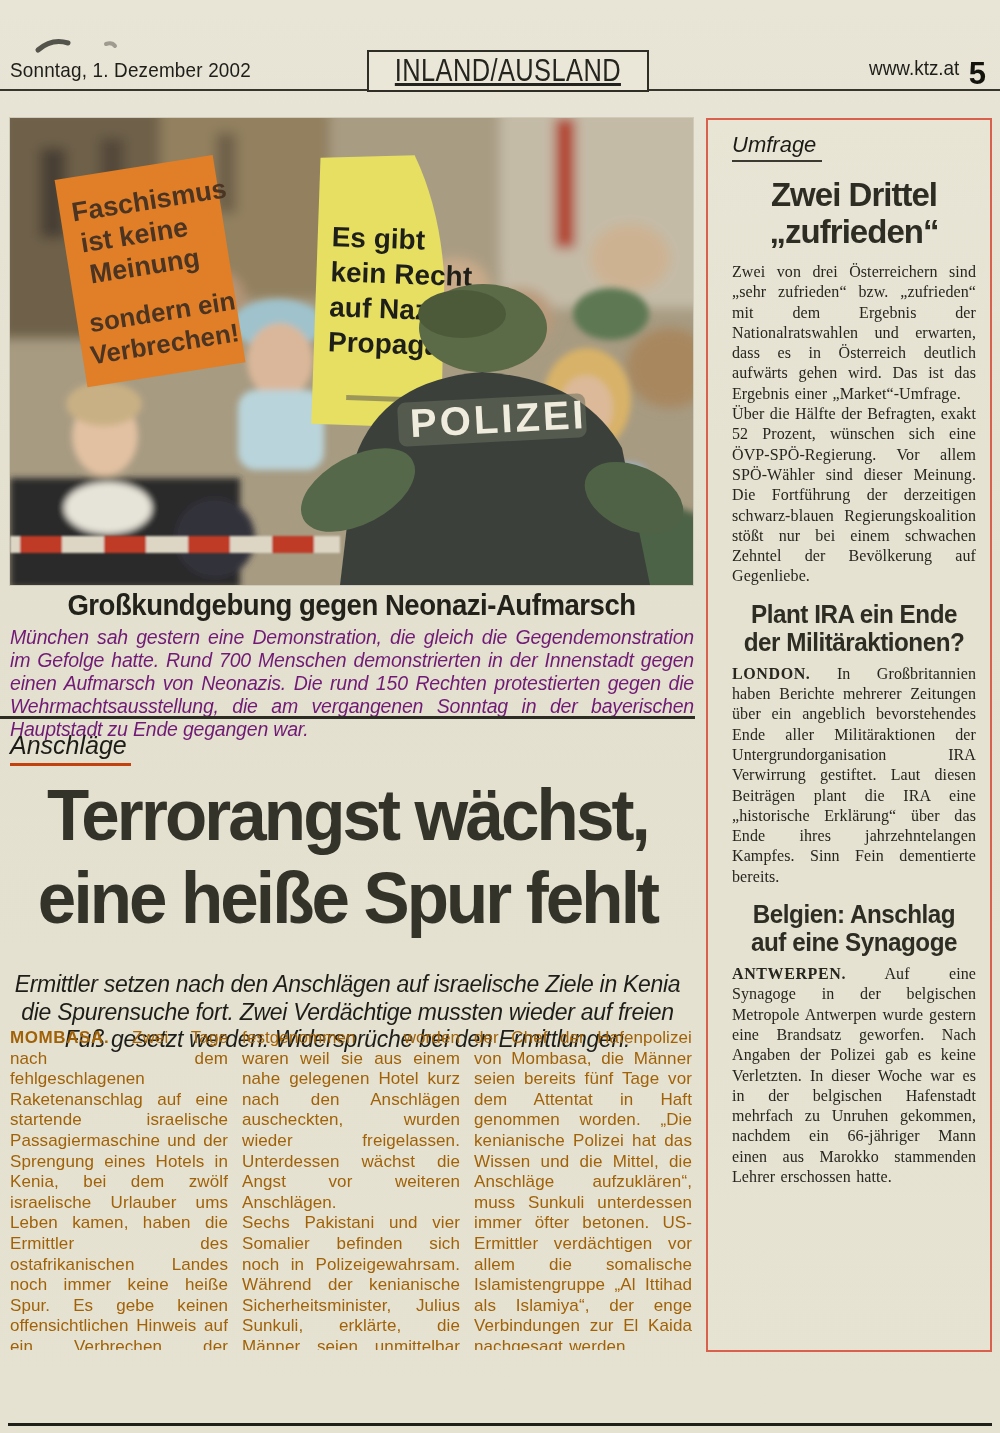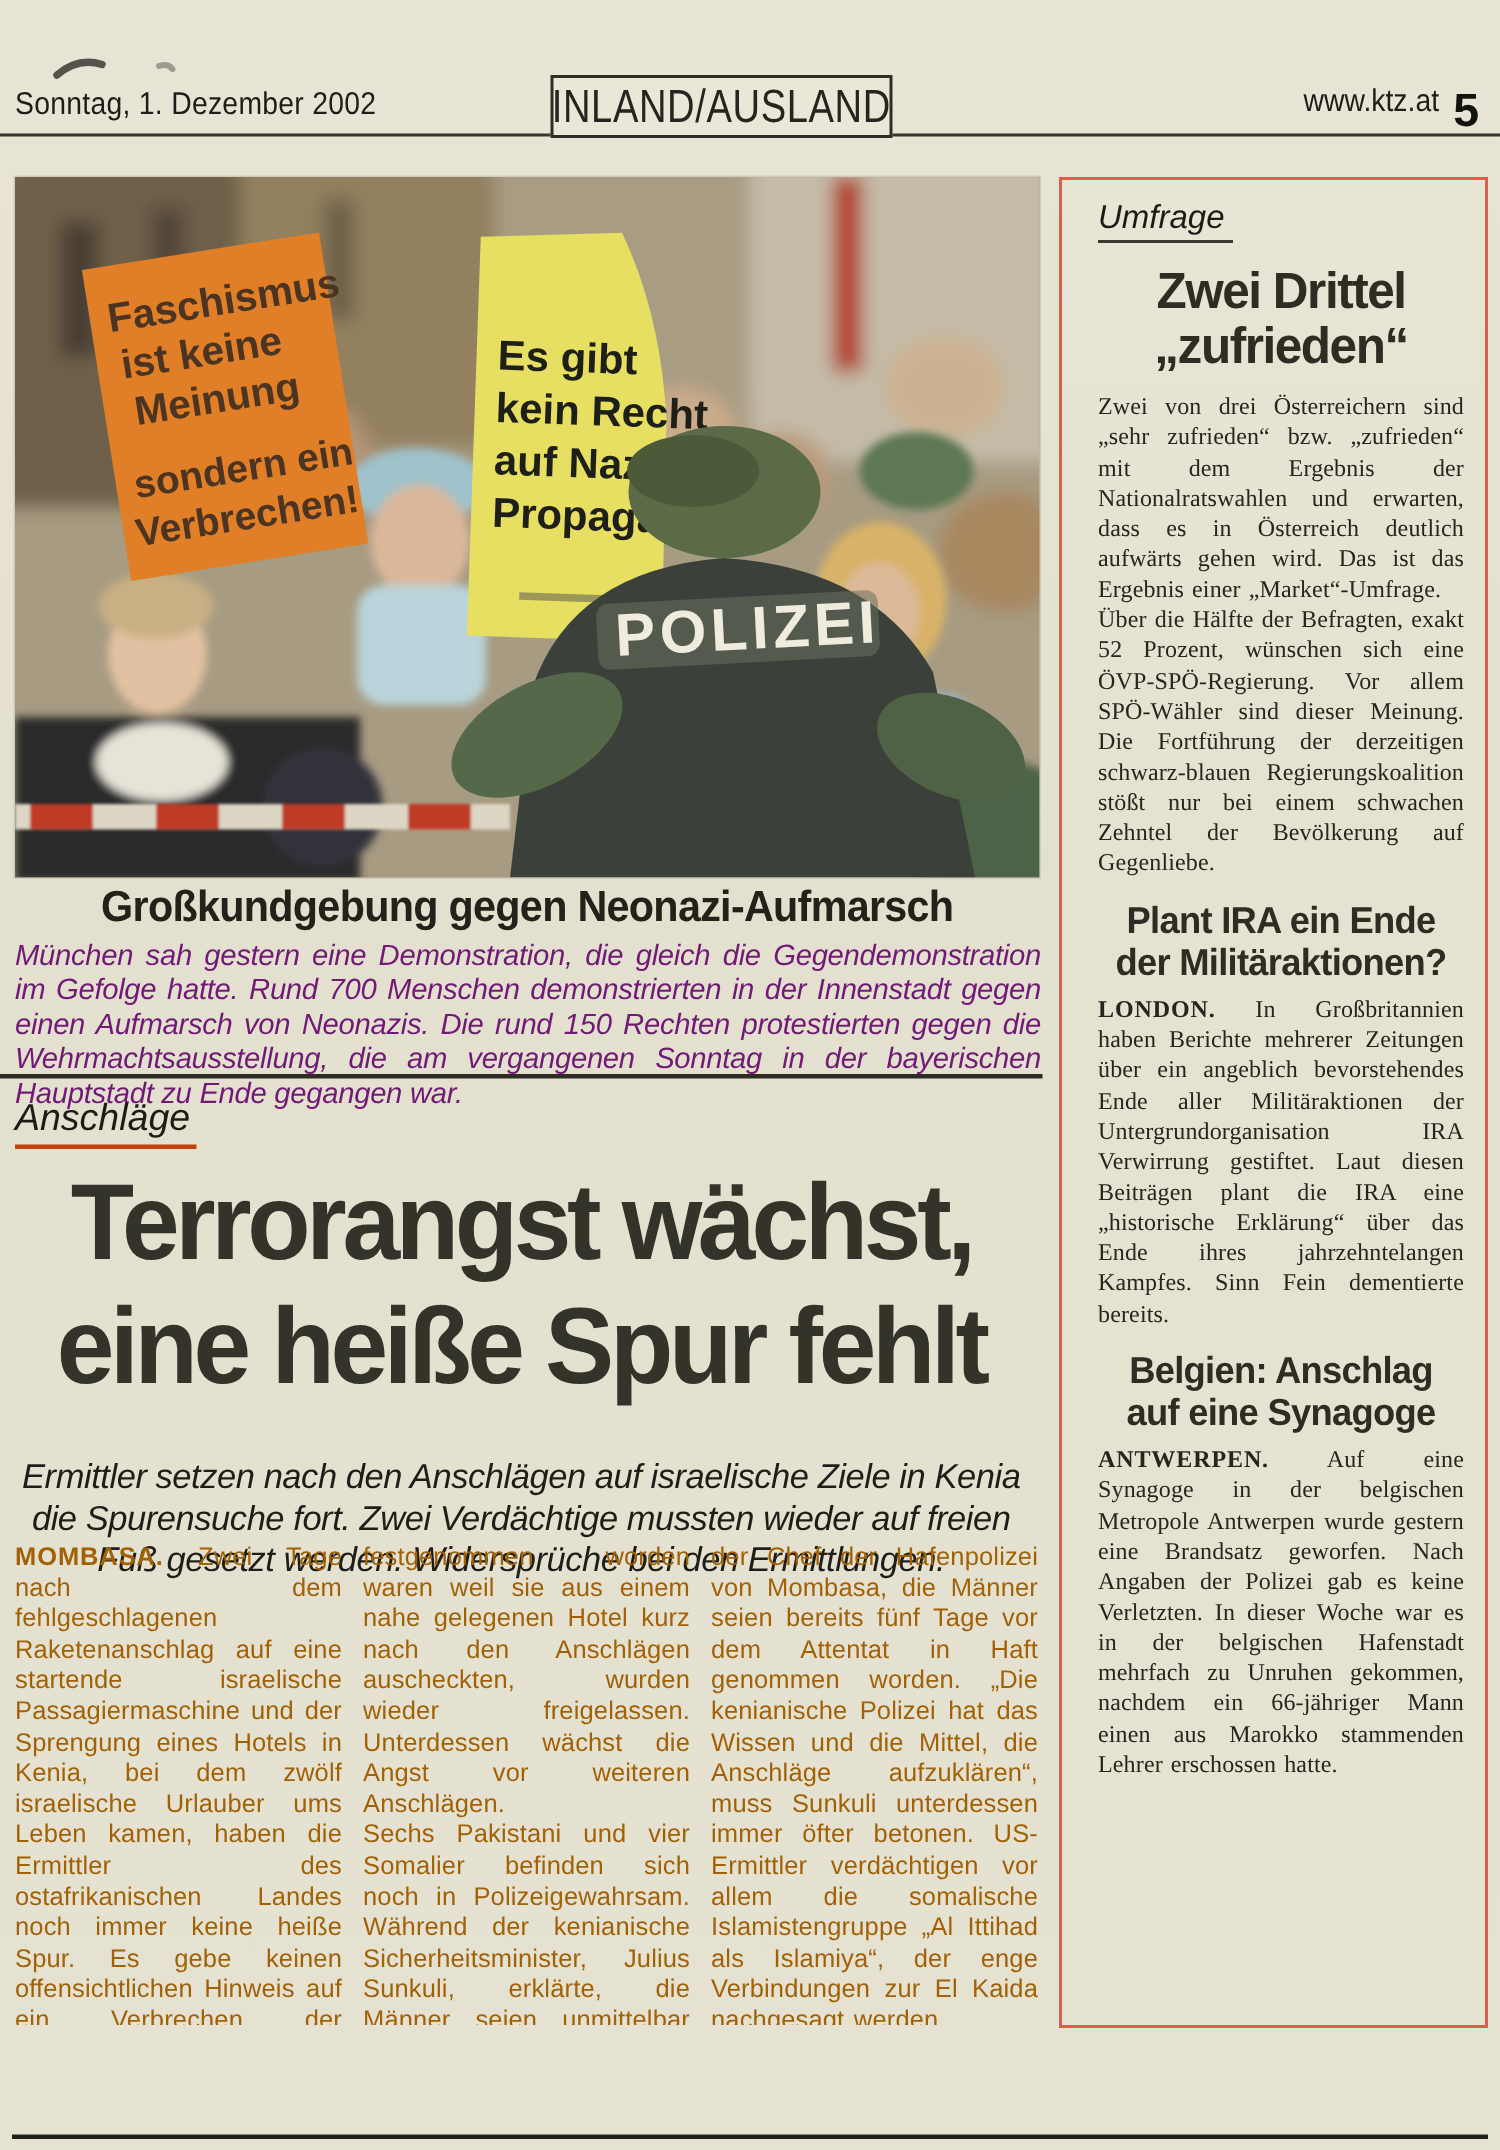--- a/index.html
+++ b/index.html
@@ -6,22 +6,22 @@
   body{
     width:1000px;height:1433px;position:relative;overflow:hidden;
     background:#e6e2d2;
     background-image:linear-gradient(180deg,#e9e5d6 0%,#e4e0d0 40%,#e6e2d2 100%);
     font-family:"Liberation Sans",sans-serif;color:#22221e;
   }
   .abs{position:absolute;}
   
   .hdr-date{left:10px;top:58px;font-size:21px;letter-spacing:.2px;color:#1d1d19;transform:scaleX(.9);transform-origin:left center;}
   .hdr-rule{left:0;top:89px;width:1000px;height:2px;background:#35352d;}
-  .hdr-box{left:367px;top:50px;width:228px;height:42px;background:#ebe7d8;border:2px solid #2e2e27;
-    display:flex;align-items:center;justify-content:center;box-sizing:border-box;z-index:2;}
+  .hdr-box{left:367px;top:50px;width:282px;height:42px;background:#ebe7d8;border:2px solid #2e2e27;
+    display:flex;align-items:center;justify-content:center;box-sizing:border-box;z-index:2;text-decoration:underline;}
   .hdr-box span{font-size:31px;letter-spacing:.5px;color:#25251f;transform:scaleX(.82);transform-origin:center;white-space:nowrap;}
   .hdr-right{right:14px;top:56px;display:flex;align-items:flex-start;gap:9px;}
   .hdr-url{font-size:21px;color:#1d1d19;transform:scaleX(.9);transform-origin:right center;}
   .hdr-page{font-size:31px;font-weight:bold;color:#14140f;}
   .pen-mark{left:34px;top:34px;}
   
   .photo{left:10px;top:118px;width:683px;height:467px;background:#a79b82;overflow:hidden;box-shadow:0 0 0 1px #cfcaba;}
   
   .cap-head{left:10px;top:589px;width:683px;text-align:center;font-size:29px;font-weight:bold;color:#22221b;
     letter-spacing:-.5px;transform:scaleX(.95);transform-origin:center;}

